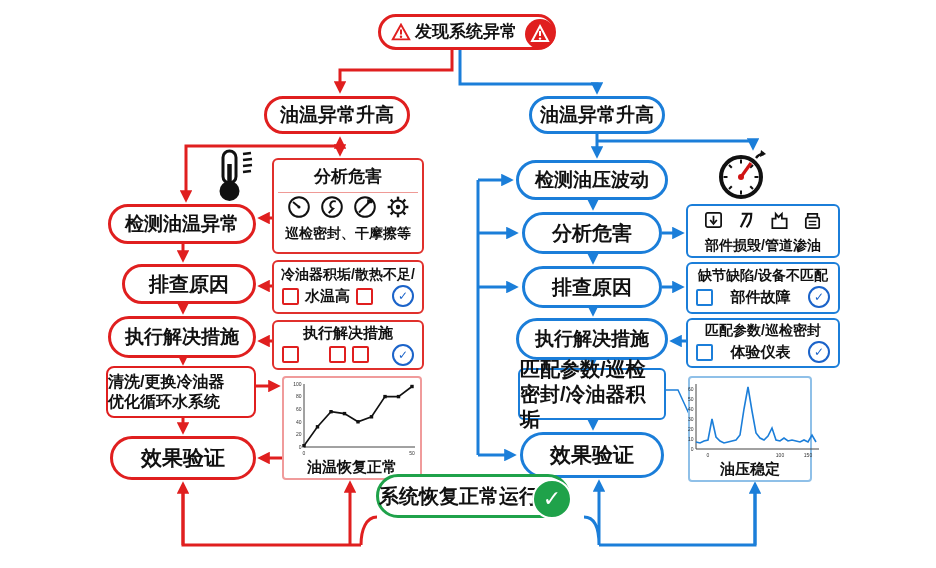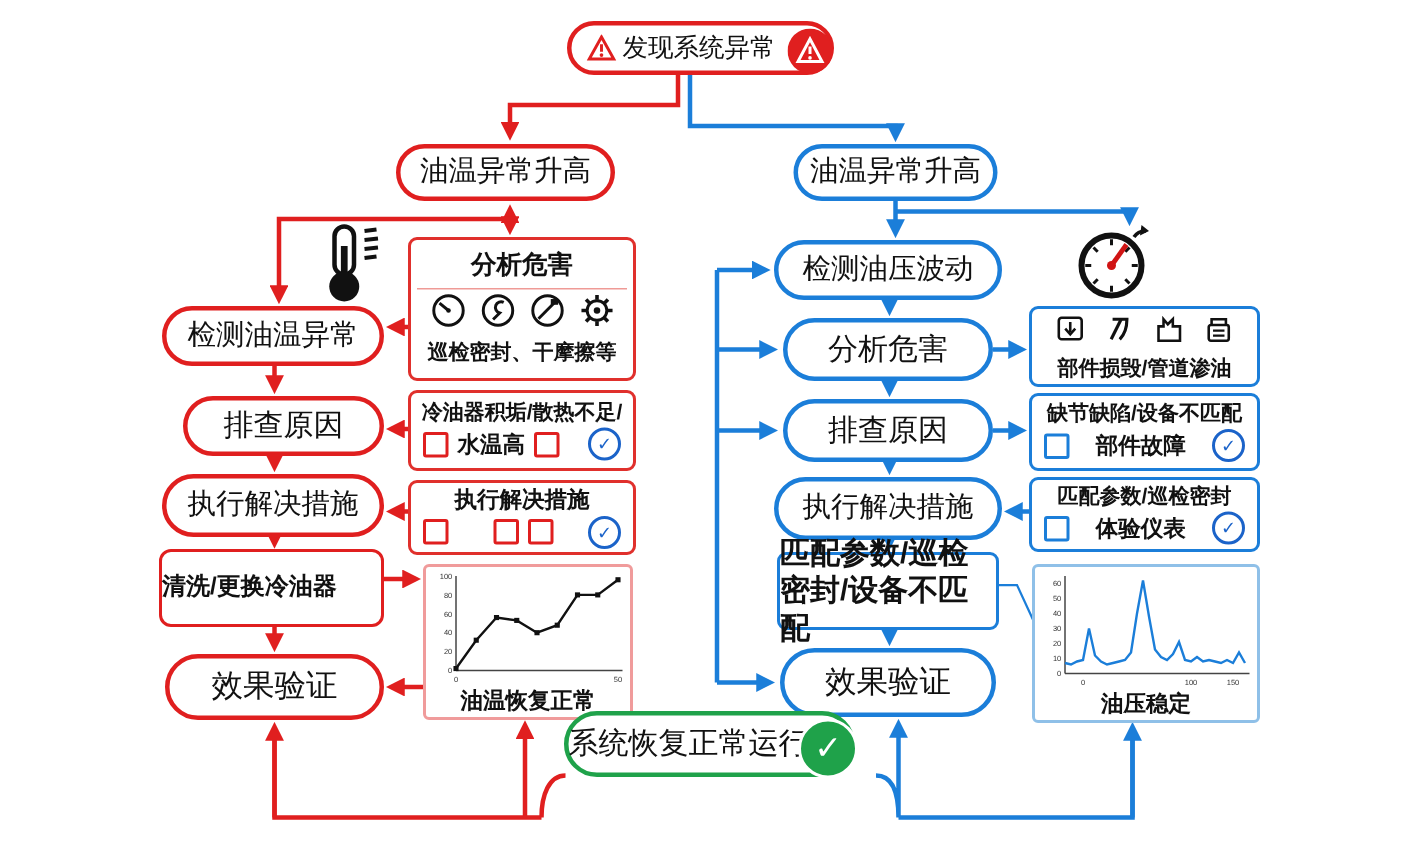--- a/index.html
+++ b/index.html
@@ -1,19 +1,19 @@
 <!DOCTYPE html>
 <html><head>
 <meta charset="utf-8">
 <style>
   html,body{margin:0;padding:0;background:#fff;font-family:"Liberation Sans","DejaVu Sans",sans-serif;color:#111;}
   #canvas{position:relative;width:936px;height:568px;background:#fff;overflow:hidden;}
   .abs{position:absolute;box-sizing:border-box;}
   .overlay{position:absolute;left:0;top:0;pointer-events:none;}
-  .pill{position:absolute;box-sizing:border-box;background:#fff;border-radius:999px;display:flex;align-items:center;justify-content:center;font-weight:normal;color:#111;line-height:1.05;white-space:nowrap;z-index:3;}
+  .pill{position:absolute;box-sizing:border-box;background:#fff;border-radius:999px;display:flex;align-items:center;justify-content:center;font-weight:bold;color:#111;line-height:1.05;white-space:nowrap;z-index:3;}
   .p-red{border:3px solid #e01f1f;}
   .p-blue{border:3px solid #1b7ed9;}
   .p-green{border:3.5px solid #1fa24a;}
   .rect{position:absolute;box-sizing:border-box;background:#fff;border-radius:8px;display:flex;flex-direction:column;align-items:flex-start;justify-content:center;font-weight:bold;color:#111;line-height:1.25;z-index:3;}
   .r-red{border:2.5px solid #e01f1f;}
   .box{position:absolute;box-sizing:border-box;background:#fff;border-radius:6px;display:flex;flex-direction:column;z-index:3;padding:2px 4px;}
   .b-red{border:2px solid #e0302c;}
   .b-blue{border:2px solid #1b7ed9;}
   .box-head{font-weight:bold;font-size:17px;text-align:center;padding:3px 0 4px 0;}
   .hd-red{border-bottom:1.5px solid #ef9a96;}
@@ -127,20 +127,21 @@
     <span>检测油温异常</span>
   </div>
   <div class="pill p-red" style="left:122px;top:264px;width:134px;height:40px;font-size:20px;">
     <span>排查原因</span>
   </div>
   <div class="pill p-red" style="left:108px;top:316px;width:148px;height:42px;font-size:19px;">
     <span>执行解决措施</span>
   </div>
   <div class="rect r-red" style="left:106px;top:366px;width:150px;height:52px;font-size:16px;">
     <span>清洗/更换冷油器</span>
+    <span>优化循环水系统</span>
   </div>
   <div class="pill p-red" style="left:110px;top:436px;width:146px;height:44px;font-size:21px;">
     <span>效果验证</span>
   </div>
 
   <div class="box b-red" style="left:272px;top:158px;width:152px;height:96px;">
     <div class="box-head hd-red">分析危害</div>
     <div class="icon-row">
       <span><svg width="24" height="24" viewBox="0 0 22 22">
             <circle cx="11" cy="11" r="9" fill="none" stroke="#111" stroke-width="1.8"></circle>
@@ -252,21 +253,21 @@
     <span>分析危害</span>
   </div>
   <div class="pill p-blue" style="left:522px;top:266px;width:140px;height:42px;font-size:20px;">
     <span>排查原因</span>
   </div>
   <div class="pill p-blue" style="left:516px;top:318px;width:152px;height:42px;font-size:19px;">
     <span>执行解决措施</span>
   </div>
   <div class="rect" style="left:518px;top:368px;width:148px;height:52px;font-size:20px;border:2.5px solid #1b7ed9;border-radius:6px;">
     <span>匹配参数/巡检</span>
-    <span>密封/设备不匹配</span>
+    <span>密封/冷油器积垢</span>
   </div>
   <div class="pill p-blue" style="left:520px;top:432px;width:144px;height:46px;font-size:21px;">
     <span>效果验证</span>
   </div>
 
   <div class="box b-blue" style="left:686px;top:262px;width:154px;height:52px;justify-content:center;">
     <div class="line1">缺节缺陷/设备不匹配</div>
     <div class="row2">
       <span class="sq sq-blue"></span>
       <span style="margin:0 auto;font-size:15px;">部件故障</span>
@@ -300,21 +301,21 @@
 
   <div class="box b-blue" style="left:686px;top:318px;width:154px;height:50px;justify-content:center;">
     <div class="line1">匹配参数/巡检密封</div>
     <div class="row2">
       <span class="sq sq-blue"></span>
       <span style="margin:0 auto;font-size:15px;">体验仪表</span>
       <span class="chk" style="margin-left:0;"></span>
     </div>
   </div>
 
-  <div class="chartbox cb-blue" style="left:688px;top:376px;width:152px;height:106px;">
+  <div class="chartbox cb-blue" style="left:688px;top:376px;width:124px;height:106px;">
     <svg width="142" height="80">
         <line x1="17" y1="4" x2="17" y2="69" stroke="#444" stroke-width="1"></line>
         <line x1="17" y1="69" x2="140" y2="69" stroke="#444" stroke-width="1"></line>
         <text x="14.5" y="70.8" font-size="5" text-anchor="end" fill="#333" font-family="Liberation Sans, sans-serif">0</text>
         <text x="14.5" y="60.8" font-size="5" text-anchor="end" fill="#333" font-family="Liberation Sans, sans-serif">10</text>
         <text x="14.5" y="50.8" font-size="5" text-anchor="end" fill="#333" font-family="Liberation Sans, sans-serif">20</text>
         <text x="14.5" y="40.8" font-size="5" text-anchor="end" fill="#333" font-family="Liberation Sans, sans-serif">30</text>
         <text x="14.5" y="30.8" font-size="5" text-anchor="end" fill="#333" font-family="Liberation Sans, sans-serif">40</text>
         <text x="14.5" y="20.8" font-size="5" text-anchor="end" fill="#333" font-family="Liberation Sans, sans-serif">50</text>
         <text x="14.5" y="10.8" font-size="5" text-anchor="end" fill="#333" font-family="Liberation Sans, sans-serif">60</text>

